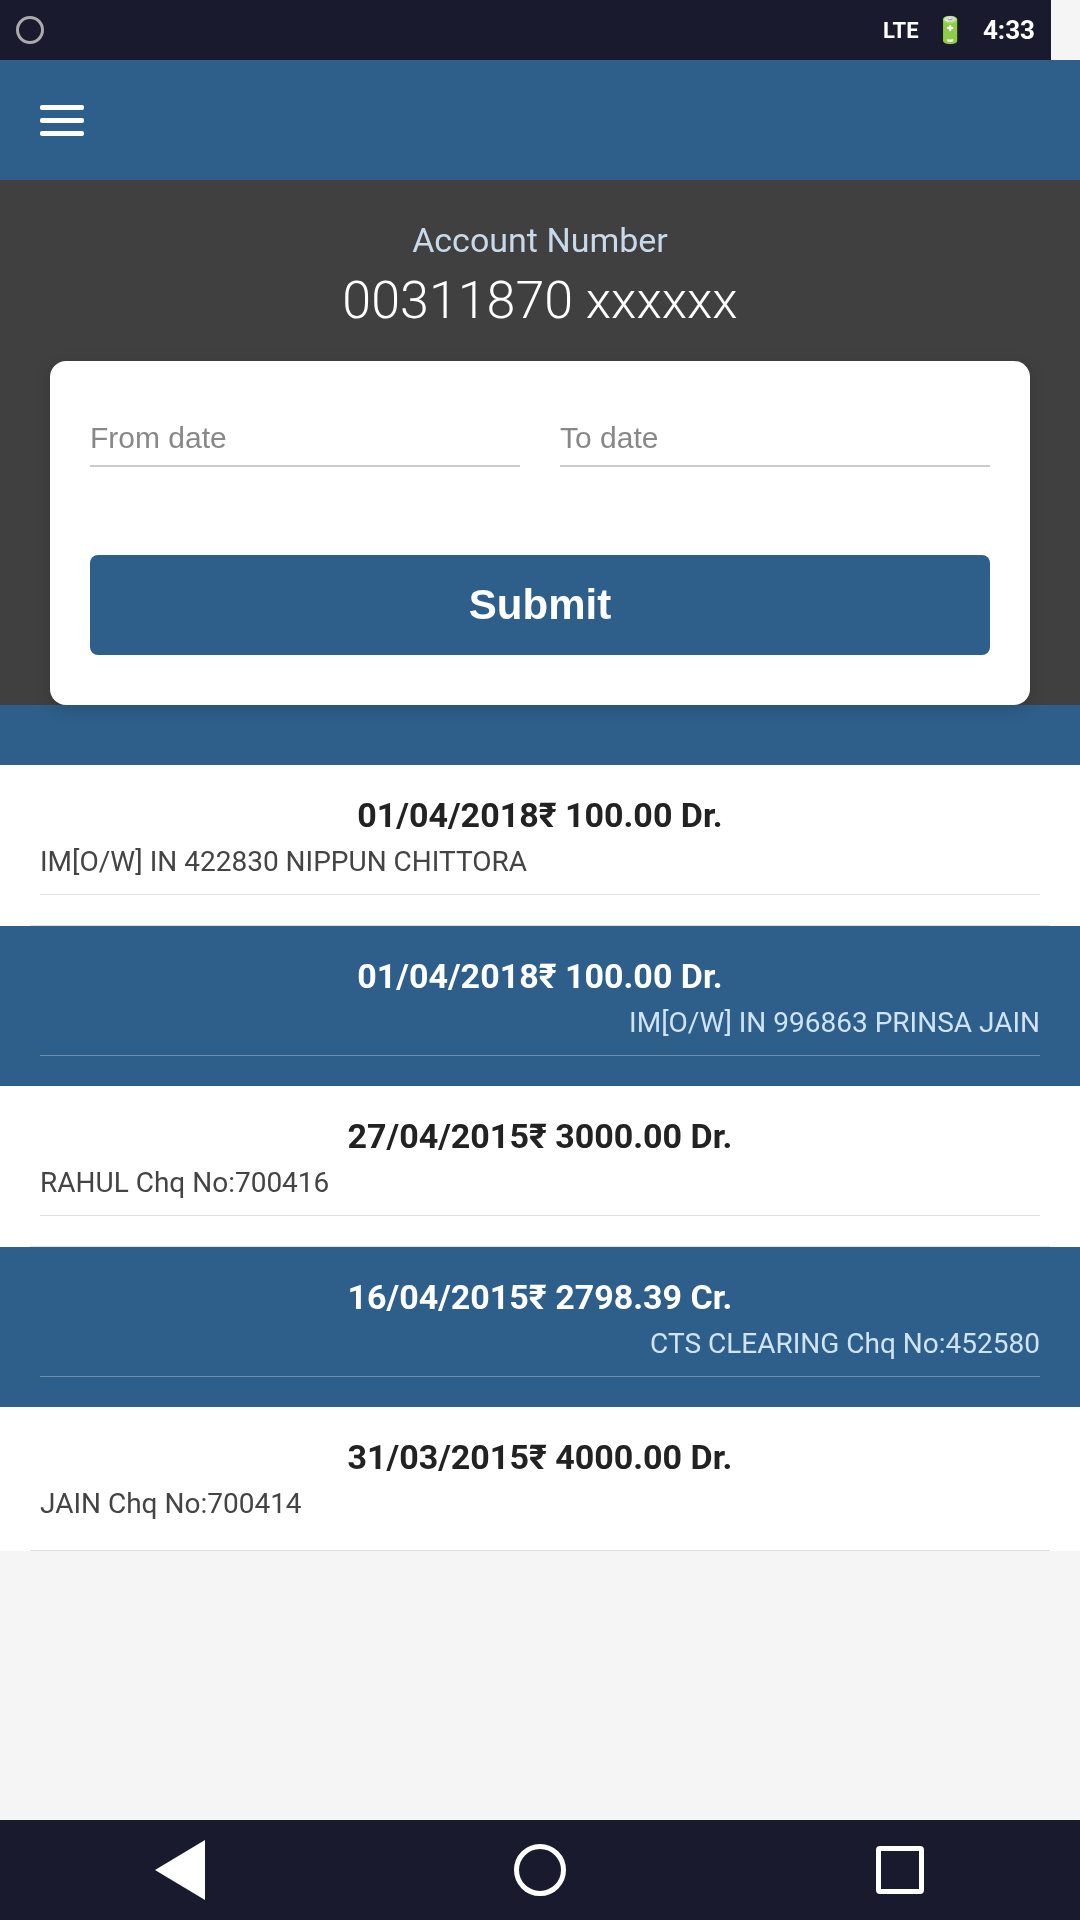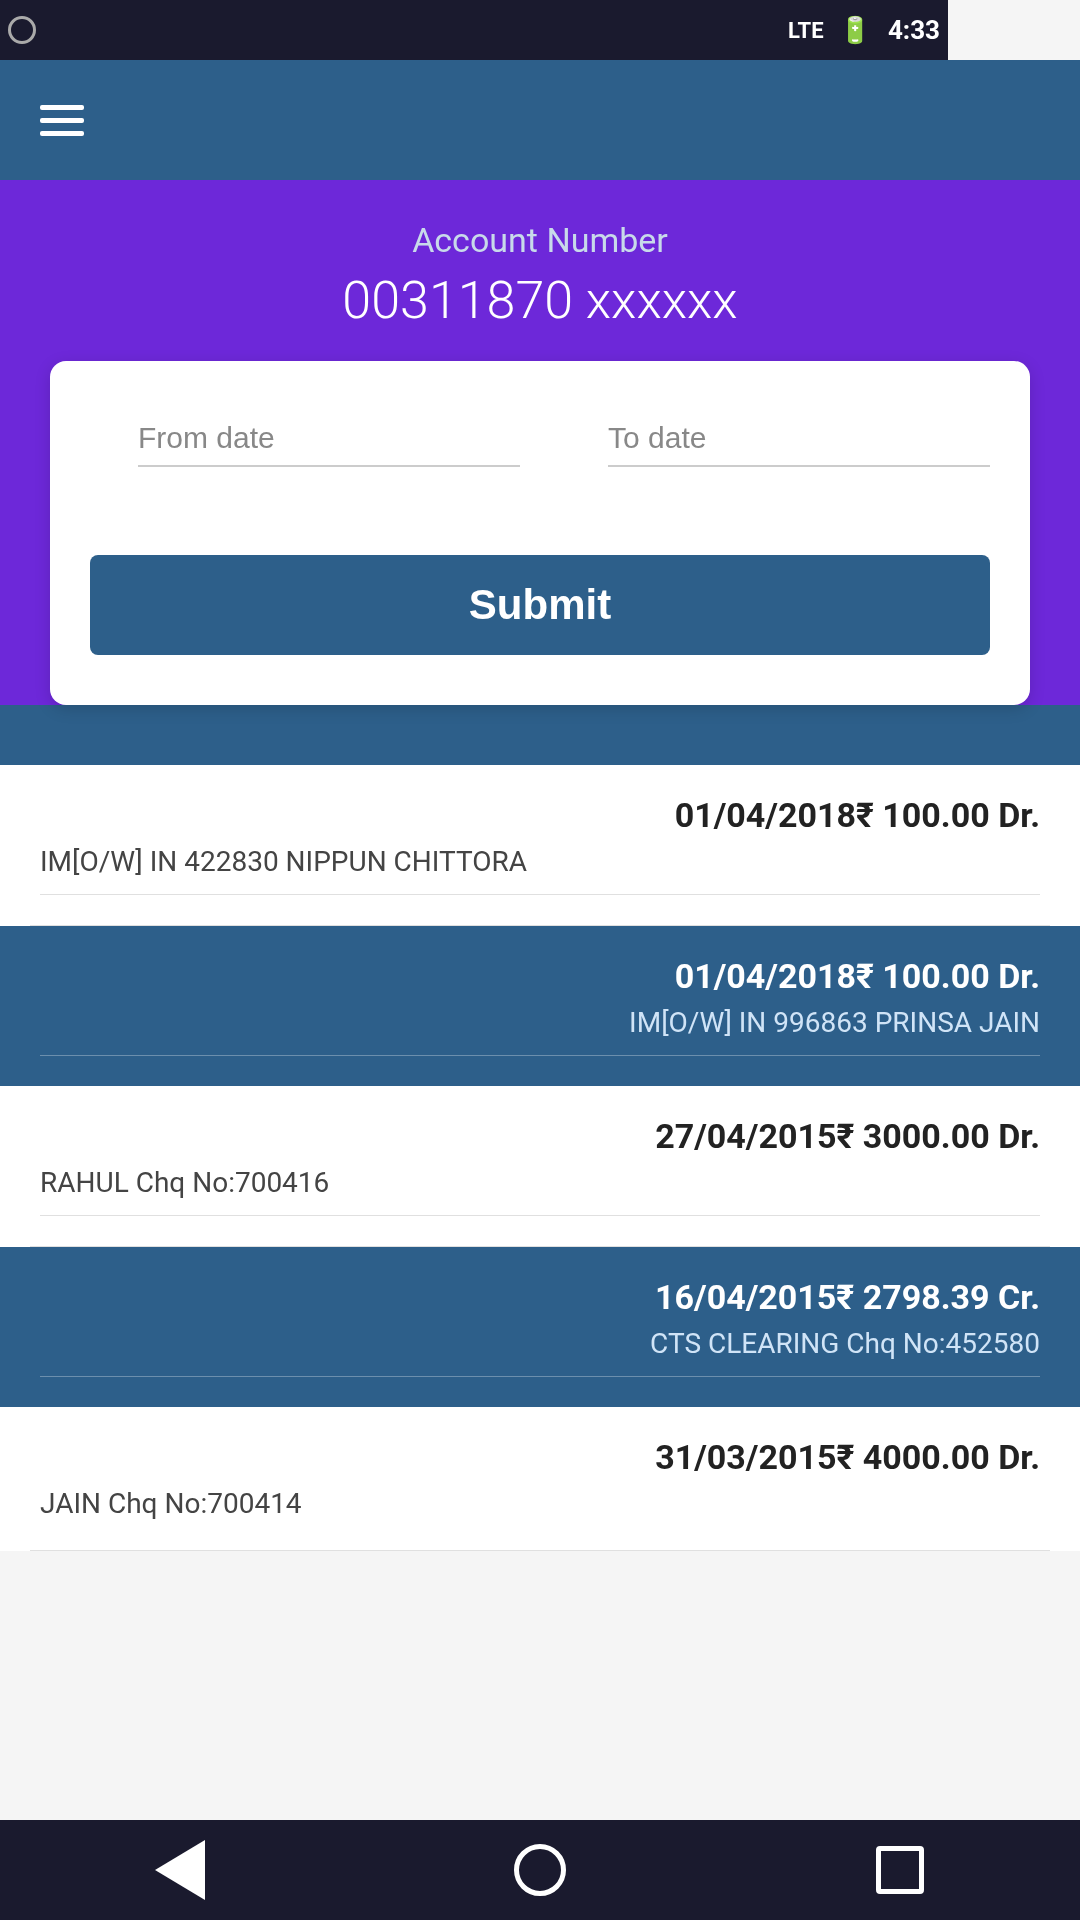--- a/index.html
+++ b/index.html
@@ -12,27 +12,27 @@
     body {
       width: 1080px;
       min-height: 1920px;
       font-family: 'Roboto', Arial, sans-serif;
       background: #f5f5f5;
       overflow-x: hidden;
     }
 
     
     .status-bar {
-      width: 948px;
+      width: 1051px;
       height: 60px;
       background: #1a1a2e;
       display: flex;
       align-items: center;
       justify-content: space-between;
-      padding: 0 8px;
+      padding: 0 16px;
     }
 
     .status-bar-left {
       display: flex;
       align-items: center;
     }
 
     .status-circle {
       width: 28px;
       height: 28px;
@@ -87,21 +87,21 @@
     }
 
     .nav-title {
       color: #fff;
       font-size: 52px;
       font-weight: bold;
     }
 
     
     .account-header {
-      background: #6d28d9;
+      background: #404040;
       width: 1080px;
       padding: 40px 30px 0 30px;
       display: flex;
       flex-direction: column;
       align-items: center;
     }
 
     .account-label {
       color: #c8daea;
       font-size: 34px;
@@ -128,21 +128,20 @@
     }
 
     .date-inputs {
       display: flex;
       gap: 40px;
       margin-bottom: 40px;
     }
 
     .date-input-wrapper {
       flex: 1;
-      margin-left: 48px;
     }
 
     .date-input {
       width: 100%;
       border: none;
       border-bottom: 2px solid #ccc;
       outline: none;
       font-size: 30px;
       color: #666;
       padding: 10px 0;
@@ -184,21 +183,21 @@
       background: #2d5f8a;
       padding: 30px 20px;
       border-bottom: none;
       margin: 0 -30px;
       padding-left: 40px;
       padding-right: 40px;
     }
 
     .transaction-row-top {
       display: flex;
-      justify-content: flex-end;
+      justify-content: center;
       align-items: center;
       margin-bottom: 10px;
     }
 
     .transaction-date {
       font-size: 34px;
       font-weight: bold;
       color: #222;
     }
 

